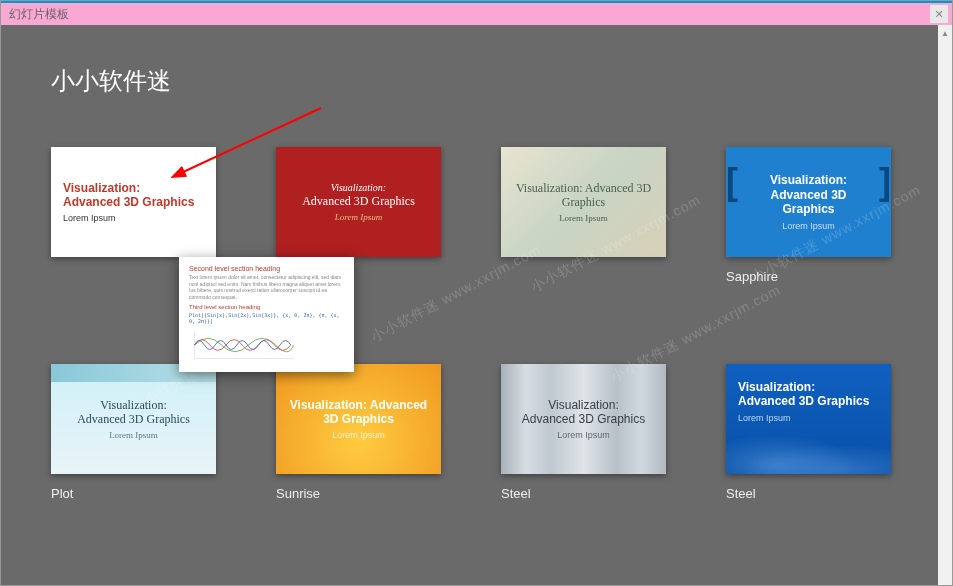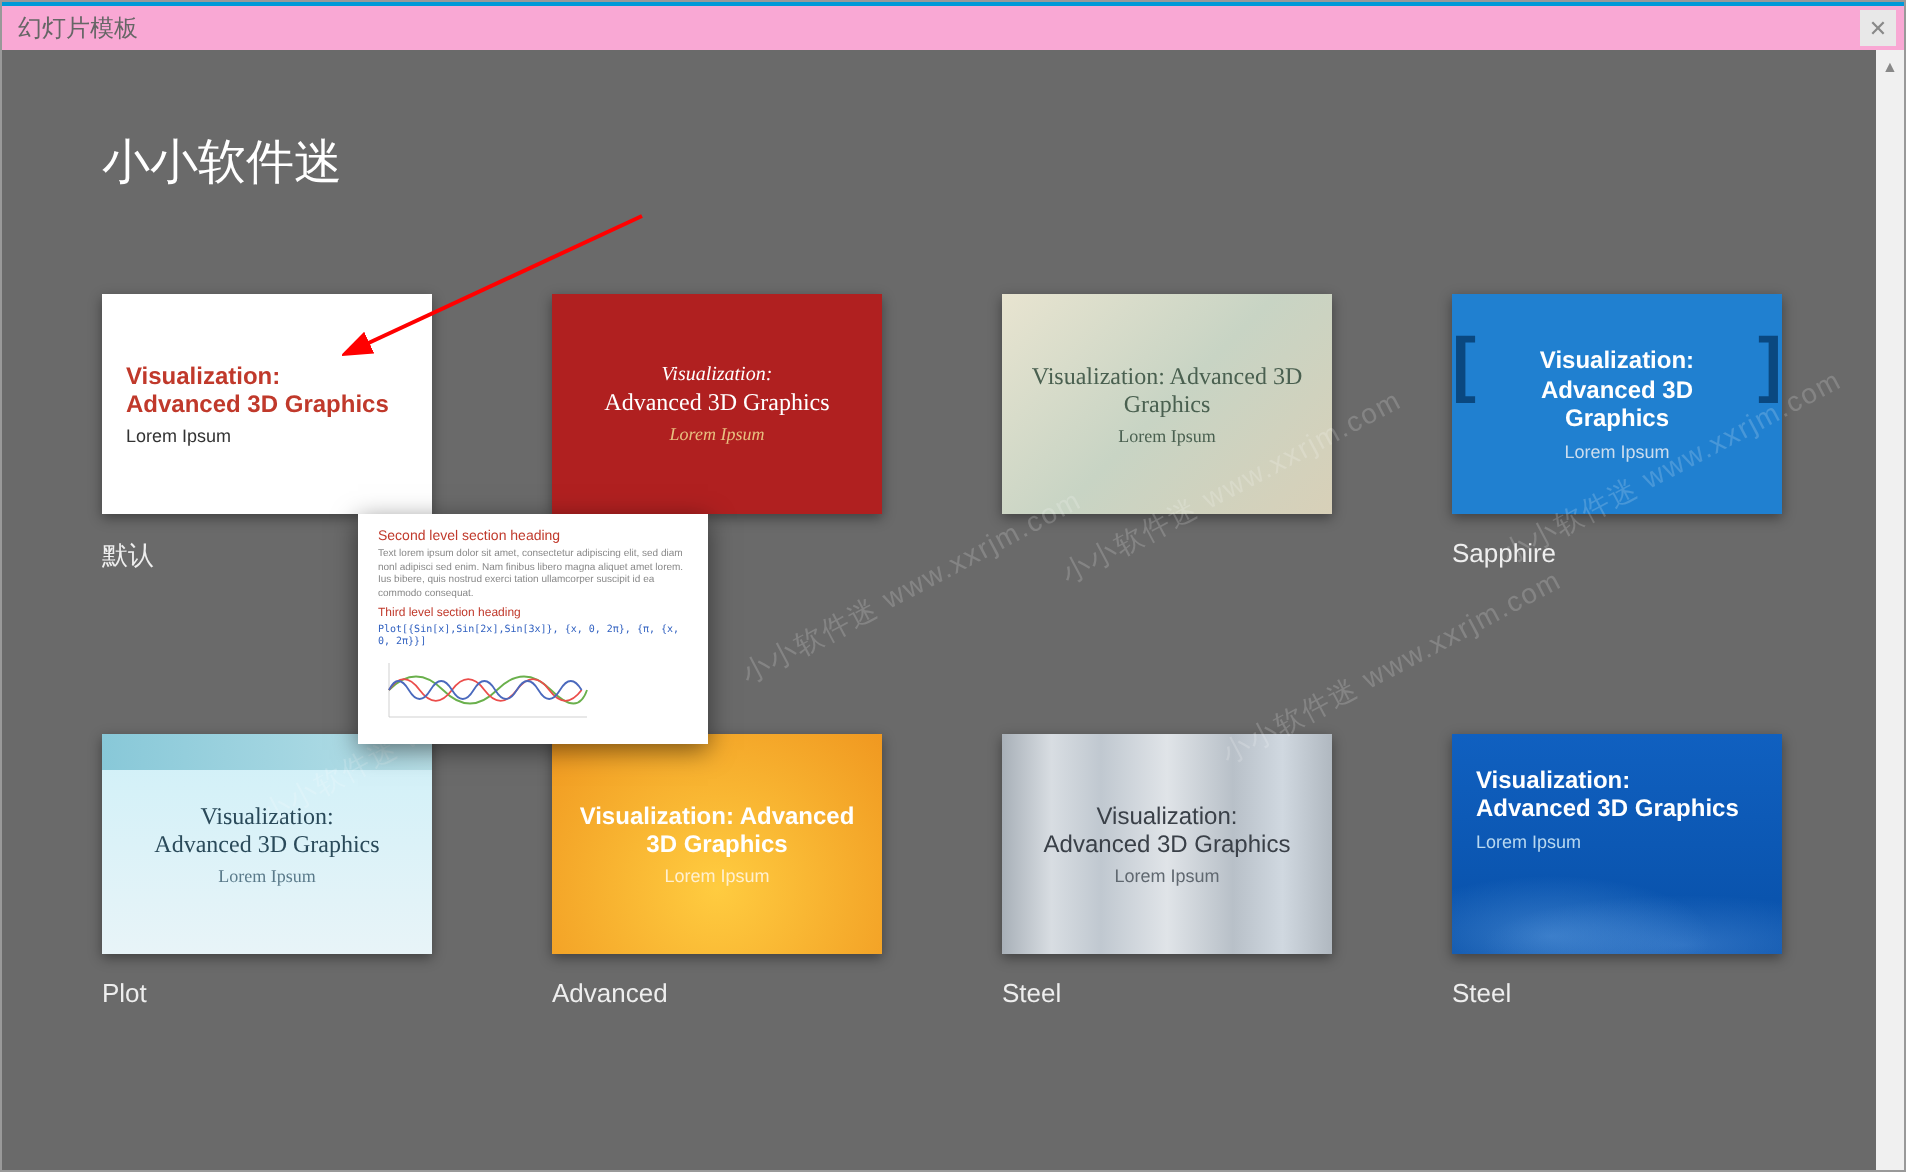--- a/index.html
+++ b/index.html
@@ -209,21 +209,20 @@
     <div class="grid">
 
       <div class="template-item">
         <div class="thumb thumb-default">
           <div class="t-title">
             <div>Visualization:</div>
             <div>Advanced 3D Graphics</div>
           </div>
           <div class="t-sub">Lorem Ipsum</div>
         </div>
-        <div class="thumb-label">默认</div>
       </div>
 
       <div class="template-item">
         <div class="thumb thumb-red">
           <div class="t-title">
             <div>Visualization:</div>
             <div class="line2">Advanced 3D Graphics</div>
           </div>
           <div class="t-sub">Lorem Ipsum</div>
         </div>
@@ -261,21 +260,21 @@
           <div class="t-sub">Lorem Ipsum</div>
         </div>
         <div class="thumb-label">Plot</div>
       </div>
 
       <div class="template-item">
         <div class="thumb thumb-sunrise">
           <div class="t-title">Visualization: Advanced 3D Graphics</div>
           <div class="t-sub">Lorem Ipsum</div>
         </div>
-        <div class="thumb-label">Advanced</div>
+        <div class="thumb-label">Sunrise</div>
       </div>
 
       <div class="template-item">
         <div class="thumb thumb-steel">
           <div class="t-title">
             <div>Visualization:</div>
             <div>Advanced 3D Graphics</div>
           </div>
           <div class="t-sub">Lorem Ipsum</div>
         </div>

